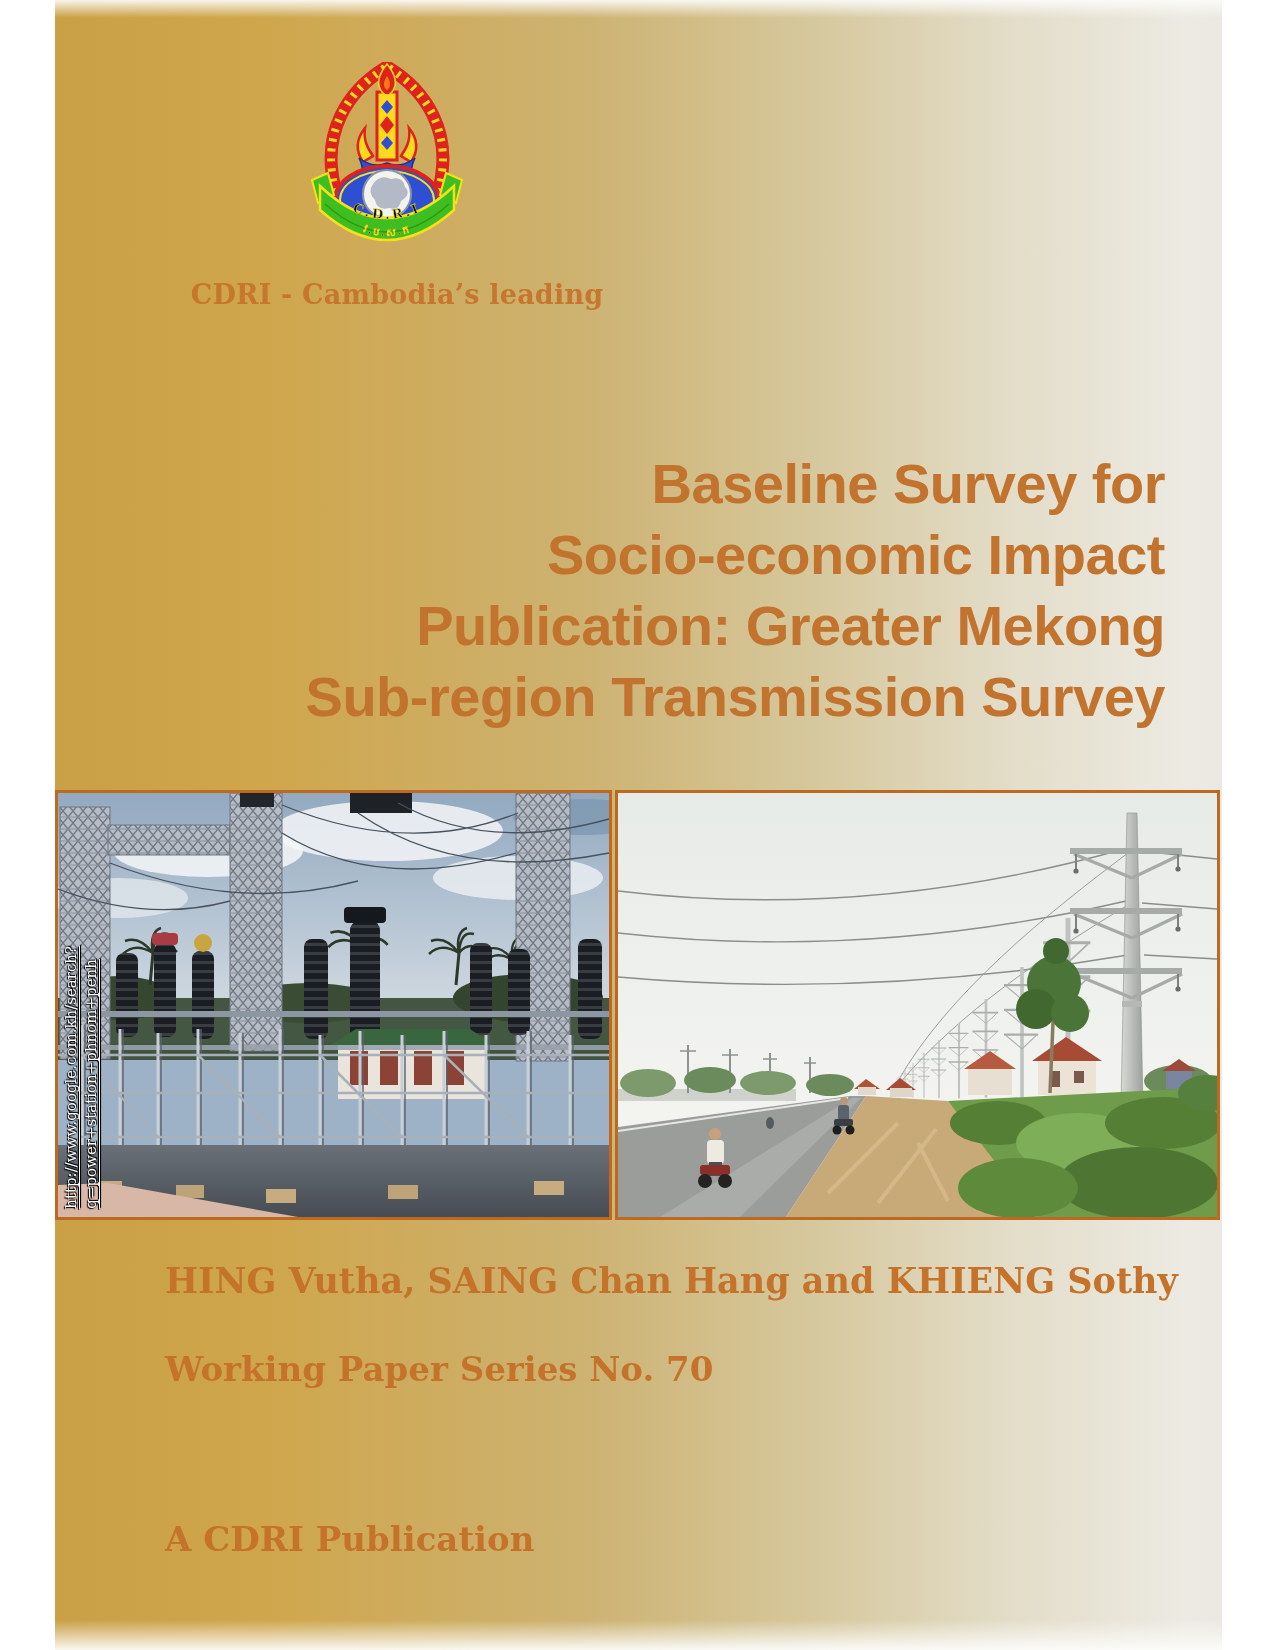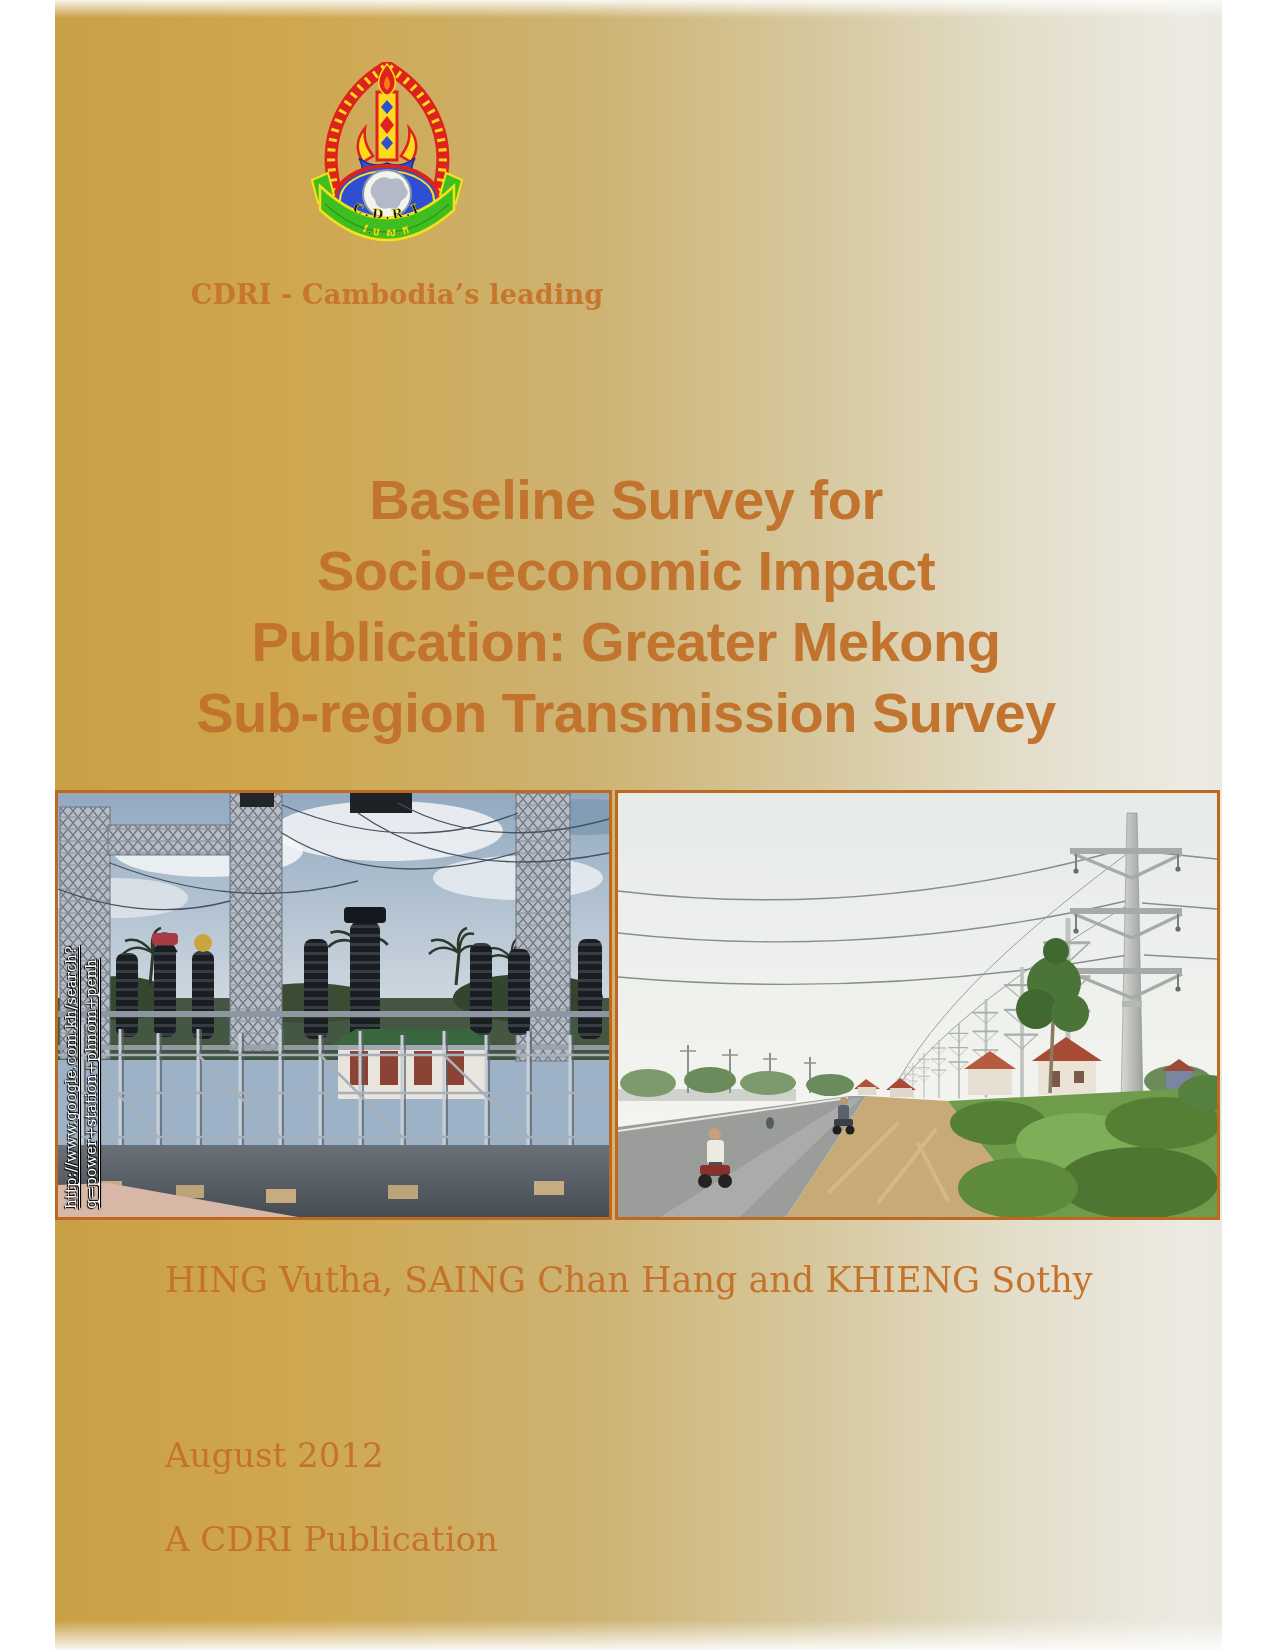--- a/index.html
+++ b/index.html
@@ -19,21 +19,21 @@
          font-size:56px;line-height:71px;color:#C2732E;letter-spacing:-.5px;}
   .photos{position:absolute;left:0;top:790px;width:1165px;height:430px;}
   .photo{position:absolute;top:0;height:430px;border:3px solid #BD6A20;box-sizing:border-box;margin:0;padding:0;overflow:hidden;}
   .photo-left{left:0;width:557px;background:#9DB2C6;}
   .photo-right{left:560px;width:605px;background:#EDF0ED;}
   .photo svg{display:block;width:100%;height:100%;}
   .credit{position:absolute;left:3px;bottom:8px;writing-mode:vertical-rl;transform:rotate(180deg);
           font-family:"DejaVu Serif", serif;font-size:15px;line-height:20px;color:#ffffff;
           text-shadow:1px 1px 1px #000,-1px -1px 1px #000,0 0 2px #000;}
   .credit .line{text-decoration:underline;}
-  .footer-line{position:absolute;left:110px;color:#C5732B;font-weight:normal;white-space:nowrap;}
+  .footer-line{position:absolute;left:110px;color:#C5732B;font-weight:bold;white-space:nowrap;}
   .authors{top:1260px;font-size:35px;}
   .series{top:1349px;font-size:34px;}
   .date{top:1435px;font-size:34px;}
   .publisher{top:1519px;font-size:34px;}
 </style>
 </head>
 <body>
 
 <div class="page">
   <div class="canvas">
@@ -80,21 +80,21 @@
         <text font-size="10" font-weight="bold" fill="#111111" stroke="#F5E11A" stroke-width="0.4" letter-spacing="2">
           <textPath href="#ribArc2" startOffset="50%" text-anchor="middle">វ.ប.ស.ក</textPath>
         </text>
       </svg>
     </div>
 
     <div class="tagline">
       <div>CDRI - Cambodia’s leading</div>
     </div>
 
-    <h1 class="title" style="margin:16px;">
+    <h1 class="title" style="margin:0;text-align:right;">
       <div>Baseline Survey for</div>
       <div>Socio-economic Impact</div>
       <div>Publication: Greater Mekong</div>
       <div>Sub-region Transmission Survey</div>
     </h1>
 
     <div class="photos">
 
       <figure class="photo photo-left">
         <svg viewBox="0 0 551 424" preserveAspectRatio="none">
@@ -297,17 +297,17 @@
             <rect x="216" y="326" width="19" height="7" rx="2" fill="#3A3E44"></rect>
             <circle cx="219" cy="337" r="4.5" fill="#1E1E1E"></circle>
             <circle cx="232" cy="337" r="4.5" fill="#1E1E1E"></circle>
           </g>
           <ellipse cx="152" cy="330" rx="4" ry="6" fill="#555B60"></ellipse>
         </svg>
       </figure>
     </div>
 
     <div class="footer-line authors">HING Vutha, SAING Chan Hang and KHIENG Sothy</div>
-    <div class="footer-line date">August 2012</div>
+    <div class="footer-line series">Working Paper Series No. 70</div>
     <div class="footer-line publisher">A CDRI Publication</div>
 
   </div>
 </div>
 
 </body></html>

